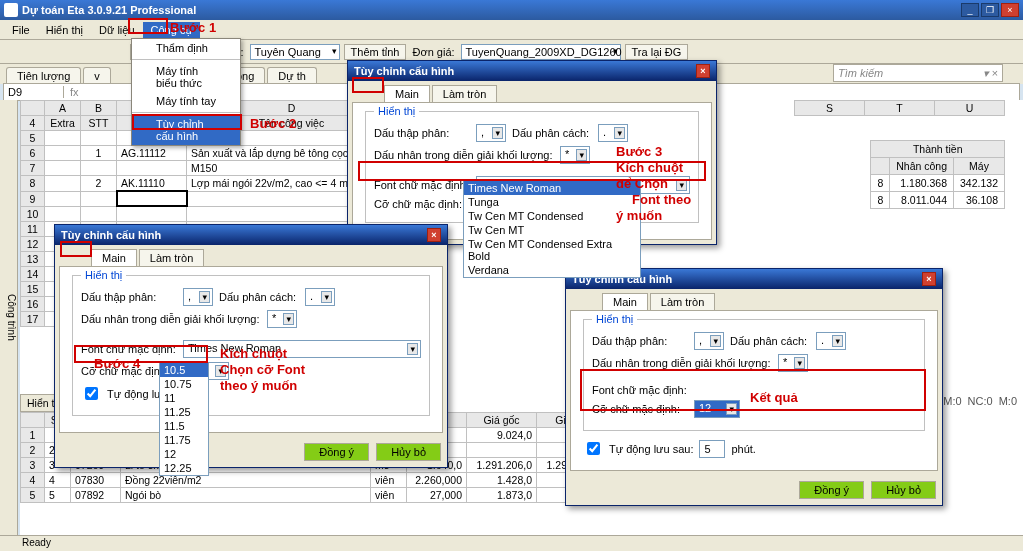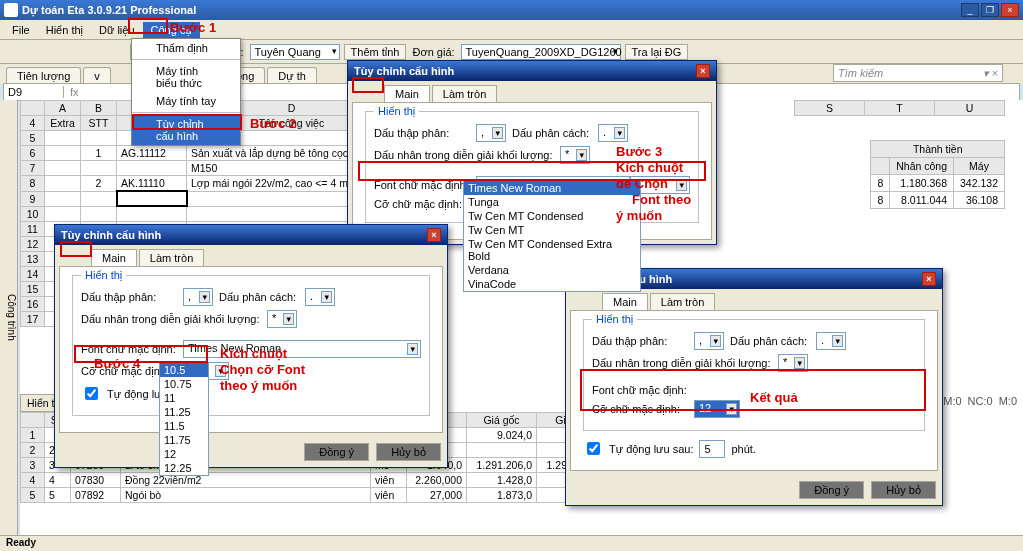--- a/index.html
+++ b/index.html
@@ -58,32 +58,32 @@
 .dialog .dtab.active { background: #fff; }
 .dialog .dbody { background: #fff; margin: 0 4px 4px 4px; border: 1px solid #aca899; padding: 8px 12px; }
 .dialog .group { border: 1px solid #c0c0c0; padding: 8px; margin-bottom: 8px; position: relative; }
 .dialog .group .glabel { position: absolute; top: -7px; left: 8px; background: #fff; padding: 0 4px; color: #0046d5; }
 .frow { display: flex; align-items: center; margin: 4px 0; gap: 6px; }
 .frow label { min-width: 96px; }
 .fsel, .finp { border: 1px solid #7b9ebd; background: #fff; padding: 1px 4px; height: 18px; }
 .fsel { position: relative; padding-right: 16px; }
 .fsel:after { content: '▾'; position: absolute; right: 2px; top: 2px; color: #000; font-size: 9px; background: #e8e8e8; padding: 0 2px; border: 1px solid #7b9ebd; }
 .btns { text-align: right; padding: 6px; }
-.btn { padding: 2px 14px; border: 1px solid #aca899; background: #737373; cursor: pointer; margin-left: 4px; }
+.btn { padding: 2px 14px; border: 1px solid #aca899; background: #84cc16; cursor: pointer; margin-left: 4px; }
 
 
 .fontlist { position: absolute; background: #fff; border: 1px solid #7b9ebd; z-index: 20; width: 178px; }
 .fontlist .fitem { padding: 1px 4px; cursor: pointer; }
 .fontlist .fitem.sel { background: #316ac5; color: #fff; }
 
 
 .anno { position: absolute; color: #d00000; font-weight: bold; font-size: 13px; z-index: 30; pointer-events: none; }
 .redbox { position: absolute; border: 2px solid #d00000; z-index: 29; pointer-events: none; }
 
-.status { position: absolute; bottom: 0; left: 0; right: 0; height: 16px; background: #ece9d8; border-top: 1px solid #aca899; padding: 1px 6px; font-size: 10px; font-weight: bold; }
+.status { position: absolute; bottom: 0; left: 0; right: 0; height: 16px; background: #ece9d8; border-top: 1px solid #aca899; padding: 1px 22px; font-size: 10px; }
 
 .searchbox { position: absolute; top: 64px; right: 20px; width: 170px; height: 18px; border: 1px solid #aca899; background: #fff; display: flex; align-items: center; padding: 0 4px; color: #888; font-style: italic; z-index: 2; }
 
 
 .rtable { position: absolute; top: 140px; right: 18px; z-index: 1; border-collapse: collapse; background: #fff; }
 .rtable th, .rtable td { border: 1px solid #c0c0c0; padding: 2px 6px; font-size: 10.5px; text-align: right; height: 14px; }
 .rtable th { background: #e8e8e8; text-align: center; font-weight: normal; }
 
 .smallcols { position: absolute; right: 6px; top: 395px; font-size: 9px; color: #555; display: flex; gap: 6px; z-index: 1; }
 
@@ -327,21 +327,20 @@
   </div>
 </div>
 
 <div class="fontlist" style="top:180px;left:463px;z-index:22">
   <div class="fitem sel">Times New Roman</div>
   <div class="fitem">Tunga</div>
   <div class="fitem">Tw Cen MT Condensed</div>
   <div class="fitem">Tw Cen MT</div>
   <div class="fitem">Tw Cen MT Condensed Extra Bold</div>
   <div class="fitem">Verdana</div>
-  <div class="fitem">VinaCode</div>
 </div>
 
 <div class="dialog" style="top:224px;left:54px;width:394px;z-index:14">
   <div class="dtitle">
       <span>Tùy chỉnh cấu hình</span>
       <div class="dclose">×</div>
     </div>
   <div class="dtabs">
     <div class="dtab active">Main</div>
     <div class="dtab">Làm tròn</div>

